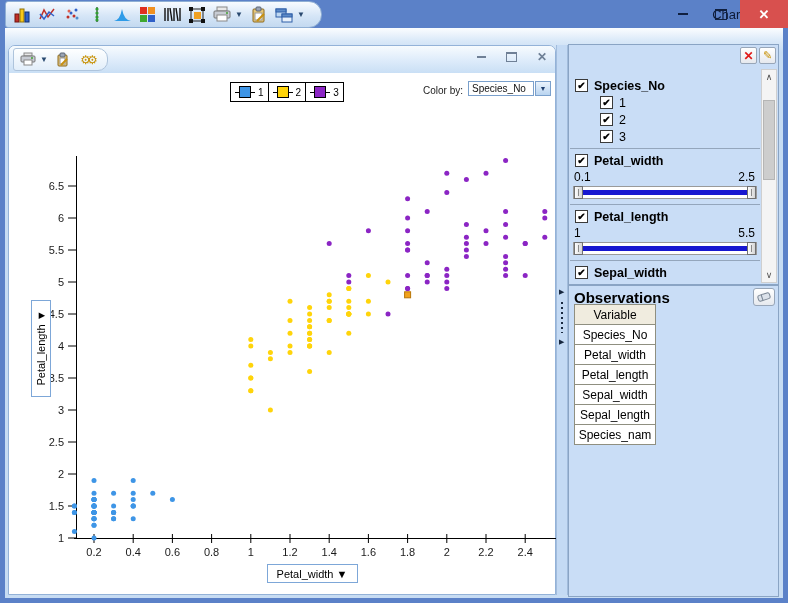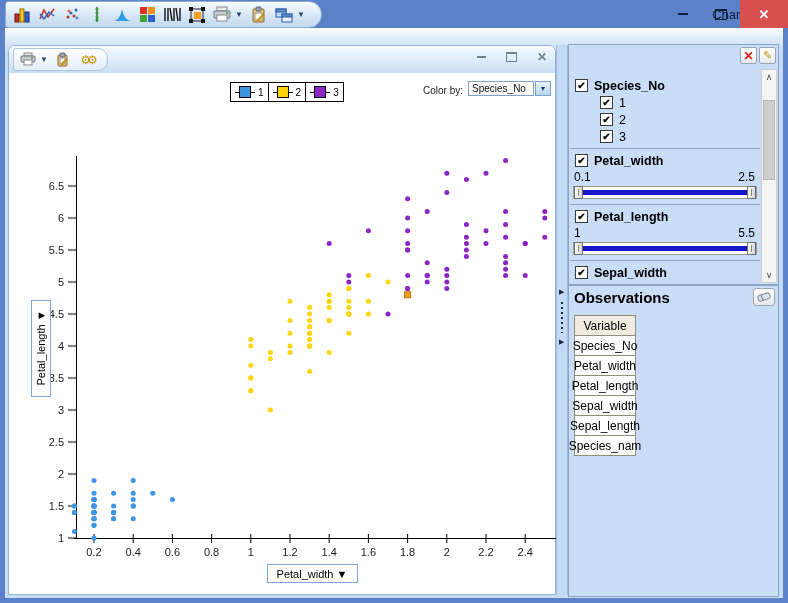--- a/index.html
+++ b/index.html
@@ -84,21 +84,21 @@
   .fs-thumb.L{left:0}.fs-thumb.R{right:0}
   .fscroll{position:absolute;right:1px;top:24px;bottom:1px;width:16px;background:#F4F4F4;border:1px solid #CFCFCF;box-sizing:border-box}
   .fs-up,.fs-down{position:absolute;left:0;right:0;height:14px;display:flex;align-items:center;justify-content:center;
     font-size:9px;color:#505050;line-height:9px}
   .fs-up{top:0}.fs-down{bottom:0}
   .fscroll .bar{position:absolute;left:1px;right:1px;top:30px;height:80px;background:#CDCDCD;border:1px solid #B5B5B5;box-sizing:border-box}
   .obs-panel{position:absolute;left:0;right:0;top:241px;bottom:0;background:#C9DDF6;border:1px solid #8AA4C4;box-sizing:border-box}
   .obs-erase{position:absolute;right:3px;top:2px;width:22px;height:18px;box-sizing:border-box;
     background:linear-gradient(#FFF,#E6E9EE);border:1px solid #98A6B8;border-radius:3px;
     display:flex;align-items:center;justify-content:center}
-  .obs-table{position:absolute;left:5px;top:29px;width:62px}
+  .obs-table{position:absolute;left:5px;top:18px;width:82px}
   .ocell{height:19px;background:#fff;border:1px solid #8F8F80;border-top:0;font-size:12px;color:#000;
     display:flex;align-items:center;justify-content:center}
   .ocell.header{background:#F0ECDF;border-top:1px solid #8F8F80}
 </style>
 </head>
 <body>
 
 <div class="titlebar">
   <div class="title">Chart Wizard</div>
   <div class="win-controls">

